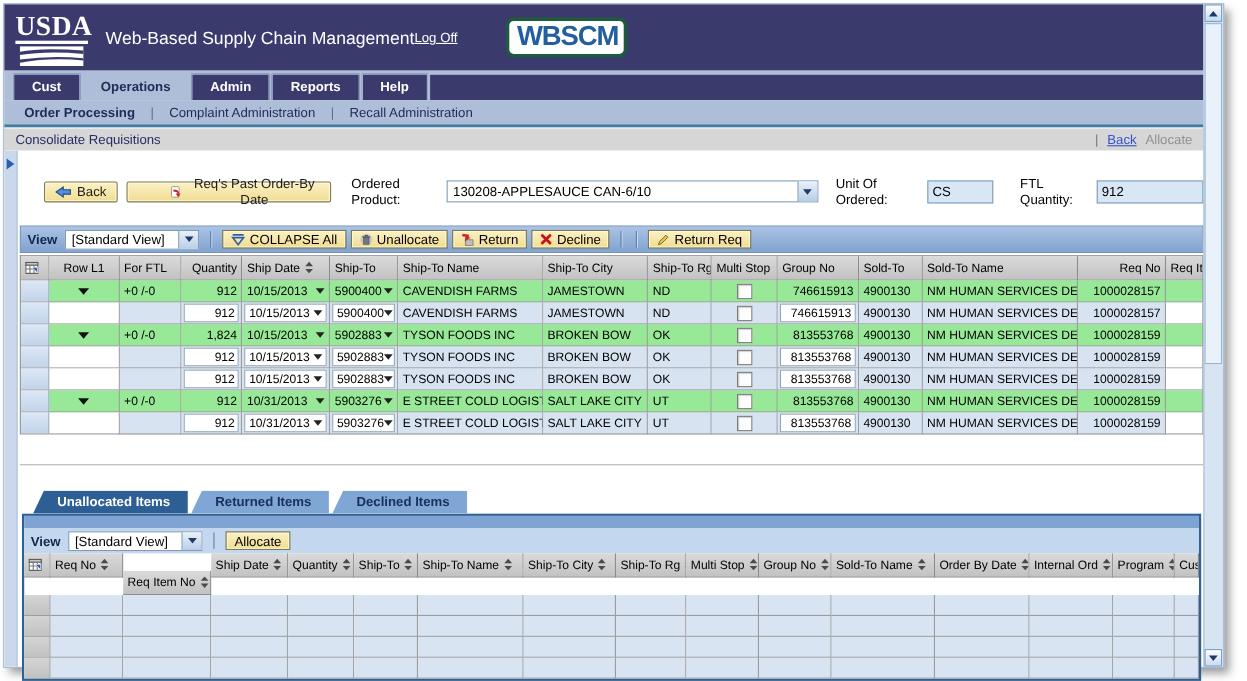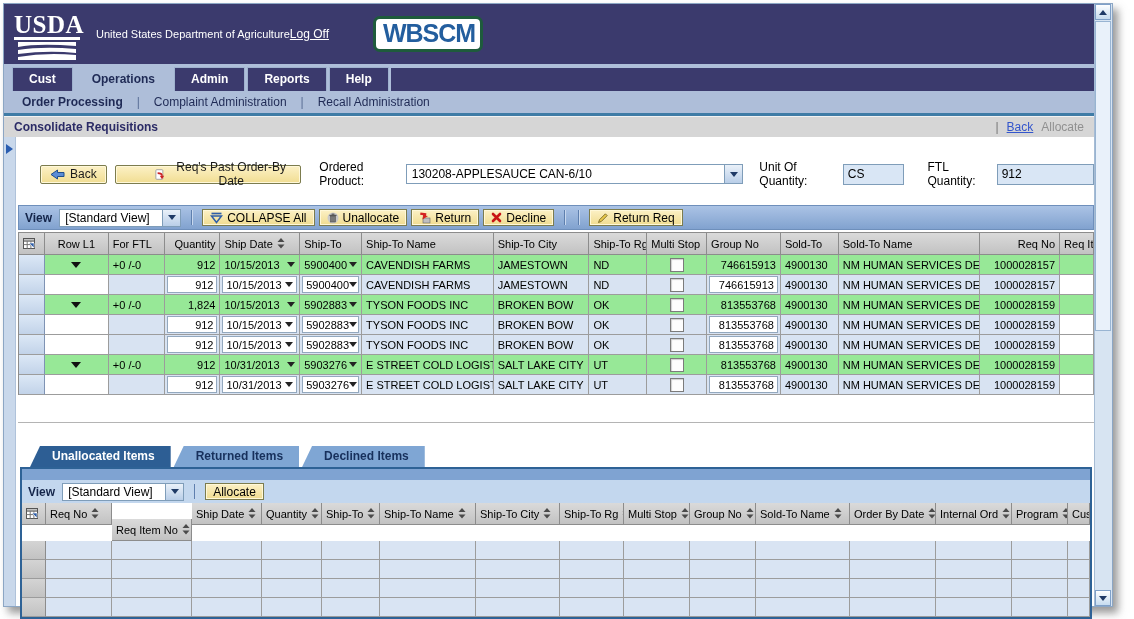--- a/index.html
+++ b/index.html
@@ -28,21 +28,21 @@
   .navtab.active{background:#AEBED9;color:#1F2A55;border-color:#AEBED9;}
   .navfill{flex:1;height:23px;background:#3B3A6D;}
   .subnav{height:22px;background:#AEBED9;display:flex;align-items:center;padding-left:12px;font-size:12px;color:#1F2A55;}
   .subnav .it{cursor:pointer;padding:0 6px;}
   .subnav .it.active{font-weight:bold;}
   .subnav .sep{color:#5A6E96;margin:0 8px;}
   .tealline{height:3px;background:#3F7CA6;}
 
   
   .titlebar{height:20px;background:#D6D6D6;border-top:1px solid #F2F2F2;display:flex;align-items:center;padding:0 10px;}
-  .titlebar .title{font-weight:bold;font-size:12px;color:#2B2B66;}
+  .titlebar .title{font-weight:normal;font-size:12px;color:#2B2B66;}
   .histo{margin-left:auto;font-size:12px;display:flex;align-items:center;gap:8px;}
   .histo .bar{color:#777;}
   .histo .back{color:#3355CC;text-decoration:underline;cursor:pointer;}
   .histo .fwd{color:#909090;}
 
   
   .content{flex:1;background:#fff;display:flex;min-height:0;}
   .leftstrip{width:11px;background:#C9D8EB;border-right:1px solid #AFC2DA;}
   .expander{width:0;height:0;border-left:7px solid #2A5DB0;border-top:5px solid transparent;border-bottom:5px solid transparent;margin:7px 0 0 2px;cursor:pointer;}
   .cmain{flex:1;min-width:0;padding-left:2px;}
@@ -120,21 +120,21 @@
     <div class="hdr">
       <div class="usda">
         <div class="t">USDA</div>
         <svg class="s" width="58" height="18" viewBox="0 0 58 18">
           <rect x="0" y="0" width="58" height="18" fill="#fff"></rect>
           <path d="M0 5 Q20 1 58 4 L58 7 Q25 4 0 8 Z" fill="#3B3A6D"></path>
           <path d="M0 12 Q30 8 58 11 L58 13 Q28 10 0 15 Z" fill="#3B3A6D"></path>
         </svg>
       </div>
       <div class="hdr-titles">
-        <div class="l1">United States Department of Agriculture</div>
+        <div class="l2">Web-Based Supply Chain Management</div>
       </div>
       <span class="logoff">Log Off</span>
       <div class="wbscm">WBSCM</div>
     </div>
 
     <div class="navrow">
         <div class="navtab">Cust</div>
         <div class="navtab active">Operations</div>
         <div class="navtab">Admin</div>
         <div class="navtab">Reports</div>
@@ -180,21 +180,21 @@
               </svg>
             <span>Req's Past Order-By Date</span>
           </button>
           <span class="lbl" style="margin-left:12px;">Ordered Product:</span>
           <div class="selbox" style="width:386px;">
             <span class="txt">130208-APPLESAUCE CAN-6/10</span>
             <span class="btn">
                 <span class="tri"></span>
               </span>
           </div>
-          <span class="lbl" style="margin-left:10px;">Unit Of Quantity:</span>
+          <span class="lbl" style="margin-left:10px;">Unit Of Ordered:</span>
           <div class="ro" style="width:58px;">CS</div>
           <span class="lbl" style="margin-left:18px;">FTL Quantity:</span>
           <div class="ro" style="width:100px;">912</div>
         </div>
 
         <div class="gridbar">
           <span class="vlbl">View</span>
           <div class="selbox" style="width:122px;height:18px;">
             <span class="txt">[Standard View]</span>
             <span class="btn">

